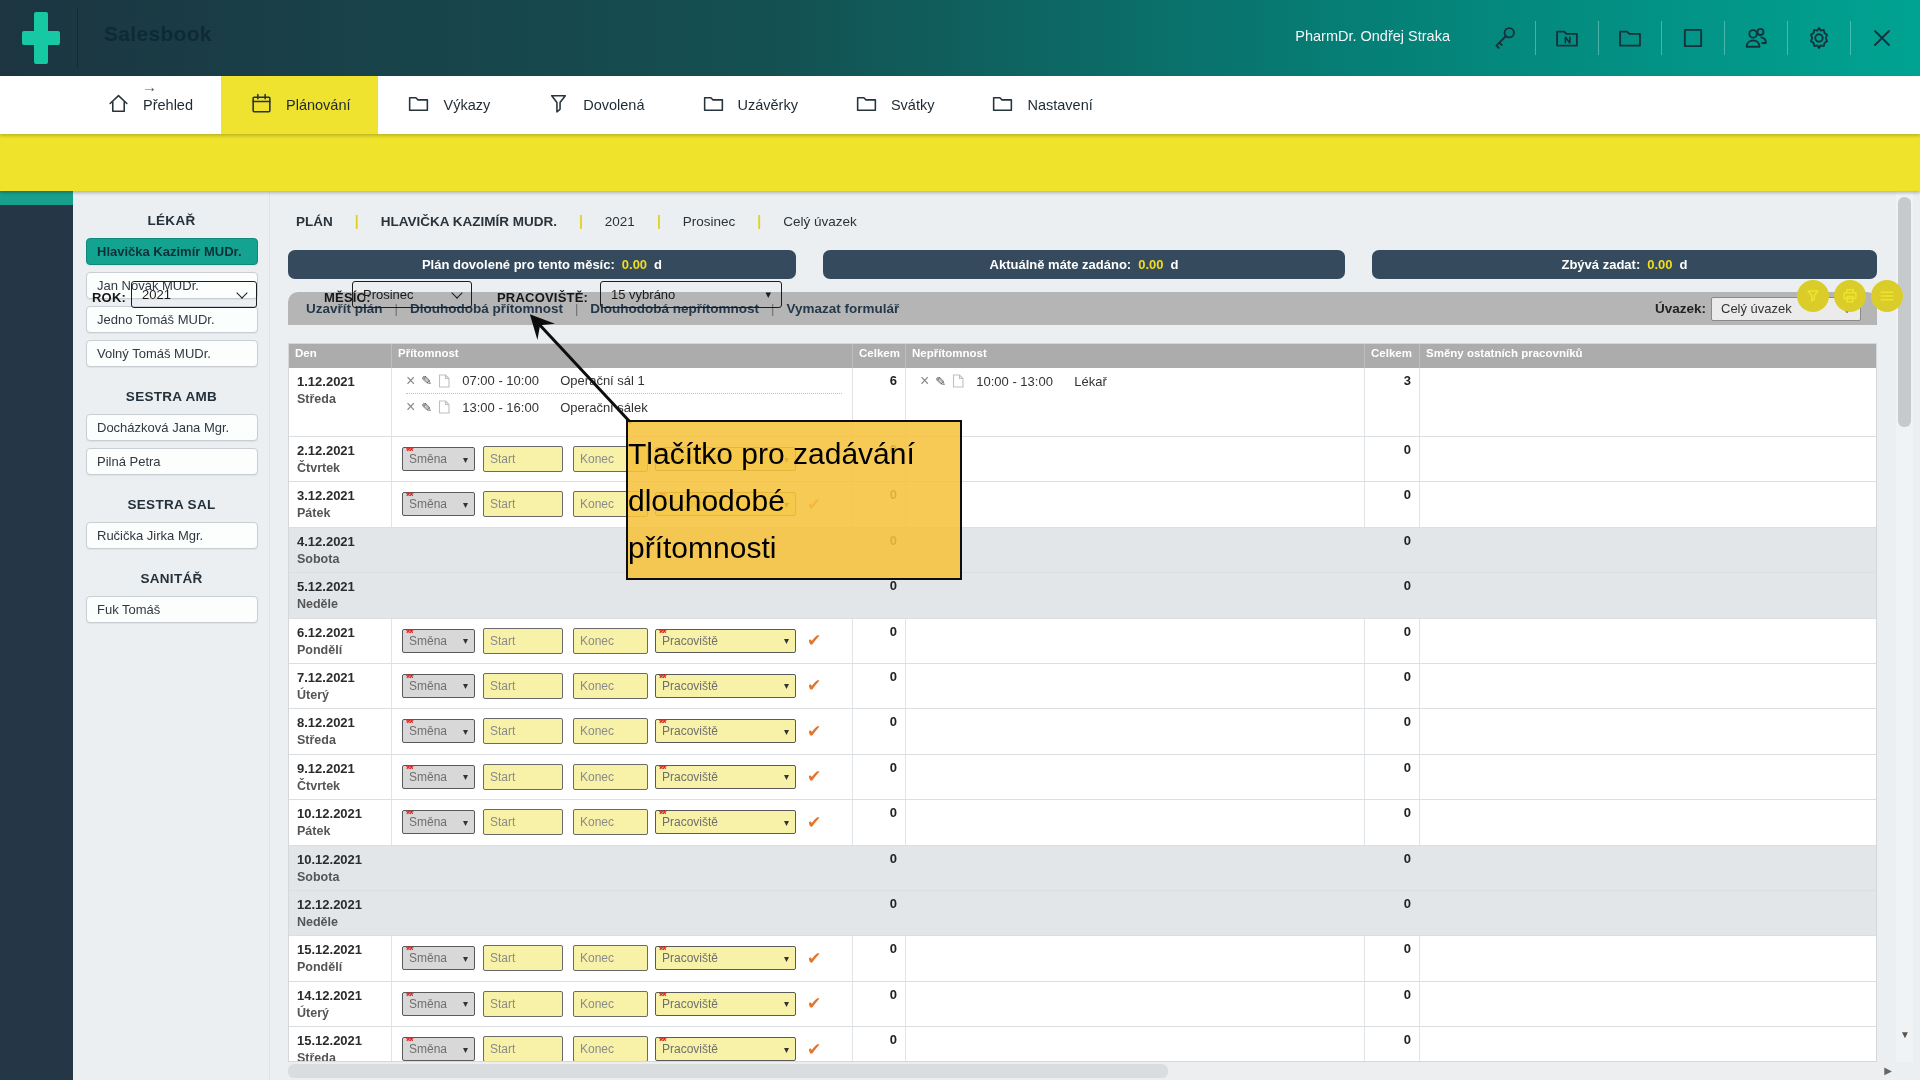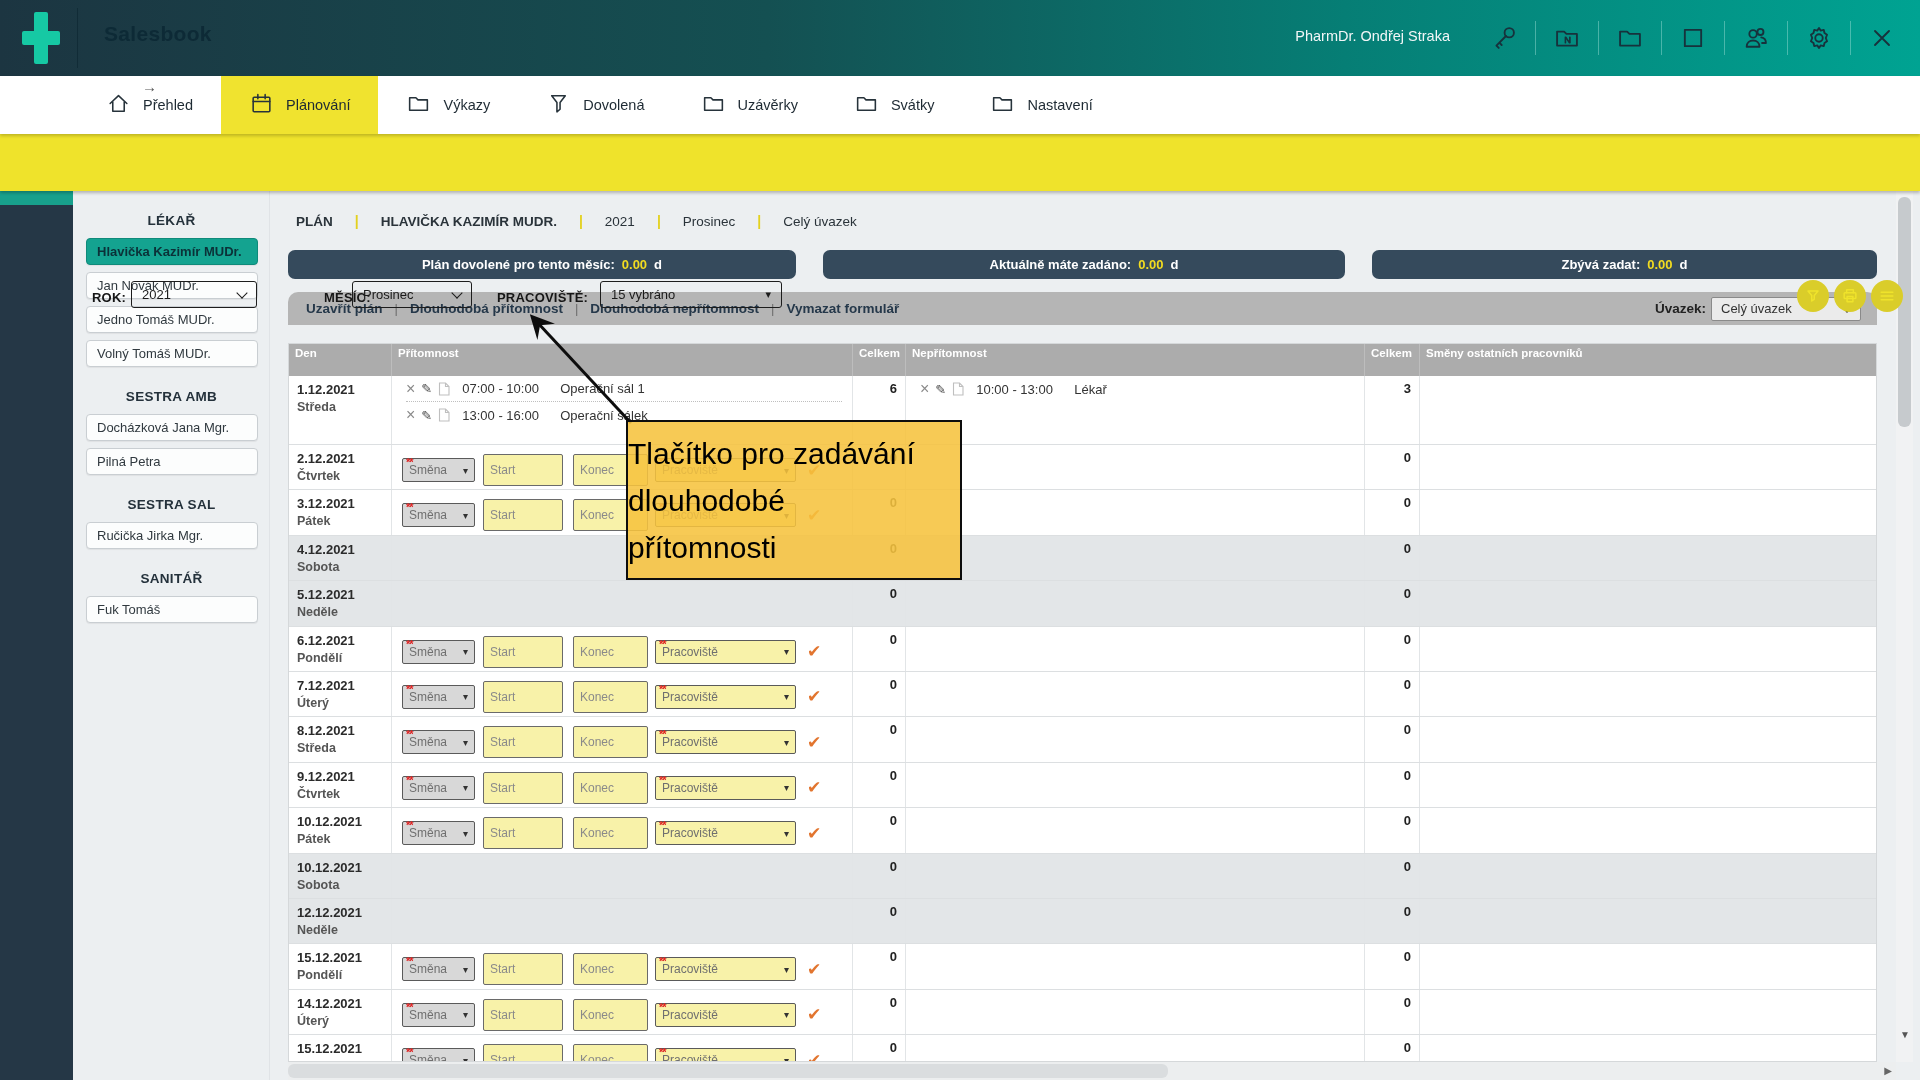--- a/index.html
+++ b/index.html
@@ -68,21 +68,21 @@
   .tb-link{font-size:13.5px;font-weight:bold;color:#25384A;cursor:pointer;}
   .tb-sep{margin:0 12px;color:#6d6d6d;font-size:13px;}
   #uvazek{position:absolute;right:16px;top:0;height:33px;display:flex;align-items:center;gap:5px;}
   #uvazek-label{font-size:13.5px;font-weight:bold;color:#222;}
   #uvazek-select{width:150px;height:24px;background:#EBEBEB;border:1px solid #8a8a8a;border-radius:2px;
     display:flex;align-items:center;padding:0 9px;font-size:13px;color:#333;cursor:pointer;}
   #uvazek-select .chev{border-color:#333;}
 
   
   #tablewrap{left:288px;top:343px;width:1589px;height:719px;overflow:hidden;background:#fff;border:1px solid #D5D8DA;}
-  .thead{display:grid;grid-template-columns:103px 461px 53px 459px 55px 458px;height:32px;background:#ACACAC;}
+  .thead{display:grid;grid-template-columns:103px 461px 53px 459px 55px 458px;height:24px;background:#ACACAC;}
   .th{font-size:11.5px;font-weight:bold;color:#fff;padding:3px 0 0 6px;border-right:1px solid #BDBDBD;
     white-space:nowrap;overflow:hidden;}
   .trow{display:grid;grid-template-columns:103px 461px 53px 459px 55px 458px;border-bottom:1px solid #DCDFE1;background:#fff;}
   .trow.weekend{background:#E3E6E8;}
   .td{border-right:1px solid #E2E5E7;position:relative;overflow:hidden;}
   .den-date{font-size:13px;font-weight:bold;color:#2b2b2b;padding:6px 0 0 8px;}
   .den-day{font-size:12.5px;font-weight:bold;color:#555;padding:3px 0 0 8px;}
   .celkem{font-size:13px;font-weight:bold;color:#222;text-align:right;padding:5px 8px 0 0;}
   .entry-line{display:flex;align-items:center;height:26px;margin:0 10px 0 14px;gap:6px;}
   .entry-line.dotted{border-bottom:1px dotted #BFBFBF;}
@@ -91,21 +91,21 @@
   .icon-doc{cursor:pointer;display:flex;}
   .entry-time{font-size:13px;color:#333;width:92px;margin-left:6px;}
   .entry-place{font-size:13px;color:#333;}
   .formline{display:flex;align-items:center;padding:9px 0 0 10px;}
   .csel{position:relative;height:24px;border:1px solid #5a5a5a;border-radius:2px;display:flex;align-items:center;
     padding:0 6px;font-size:12px;color:#6f6f6f;cursor:pointer;}
   .csel.gray{background:#D8D8D8;width:73px;margin-right:8px;}
   .csel.yellow{background:#F8F2A9;width:141px;margin-right:11px;}
   .csel .tri{font-size:10px;color:#333;}
   .req{position:absolute;top:-3px;left:3px;color:#D22;font-size:11px;font-weight:bold;letter-spacing:-1px;}
-  .inp{height:32px;background:#F8F2A9;border:1px solid #6a6a6a;border-radius:2px;font-size:12px;color:#444;
+  .inp{height:26px;background:#F8F2A9;border:1px solid #6a6a6a;border-radius:2px;font-size:12px;color:#444;
     padding:0 6px;}
   .inp::placeholder{color:#8a8a8a;}
   .inp.start{width:80px;margin-right:10px;}
   .inp.konec{width:75px;margin-right:7px;}
   .check{font-size:17px;font-weight:bold;color:#E2752F;cursor:pointer;line-height:1;}
 
   
   #anno-svg{left:0;top:0;width:1920px;height:1080px;pointer-events:none;z-index:15;}
   #tooltip{left:626px;top:420px;width:336px;height:160px;background:rgba(246,195,62,.88);
     border:2px solid #0d0d0d;z-index:20;display:flex;flex-direction:column;justify-content:center;

